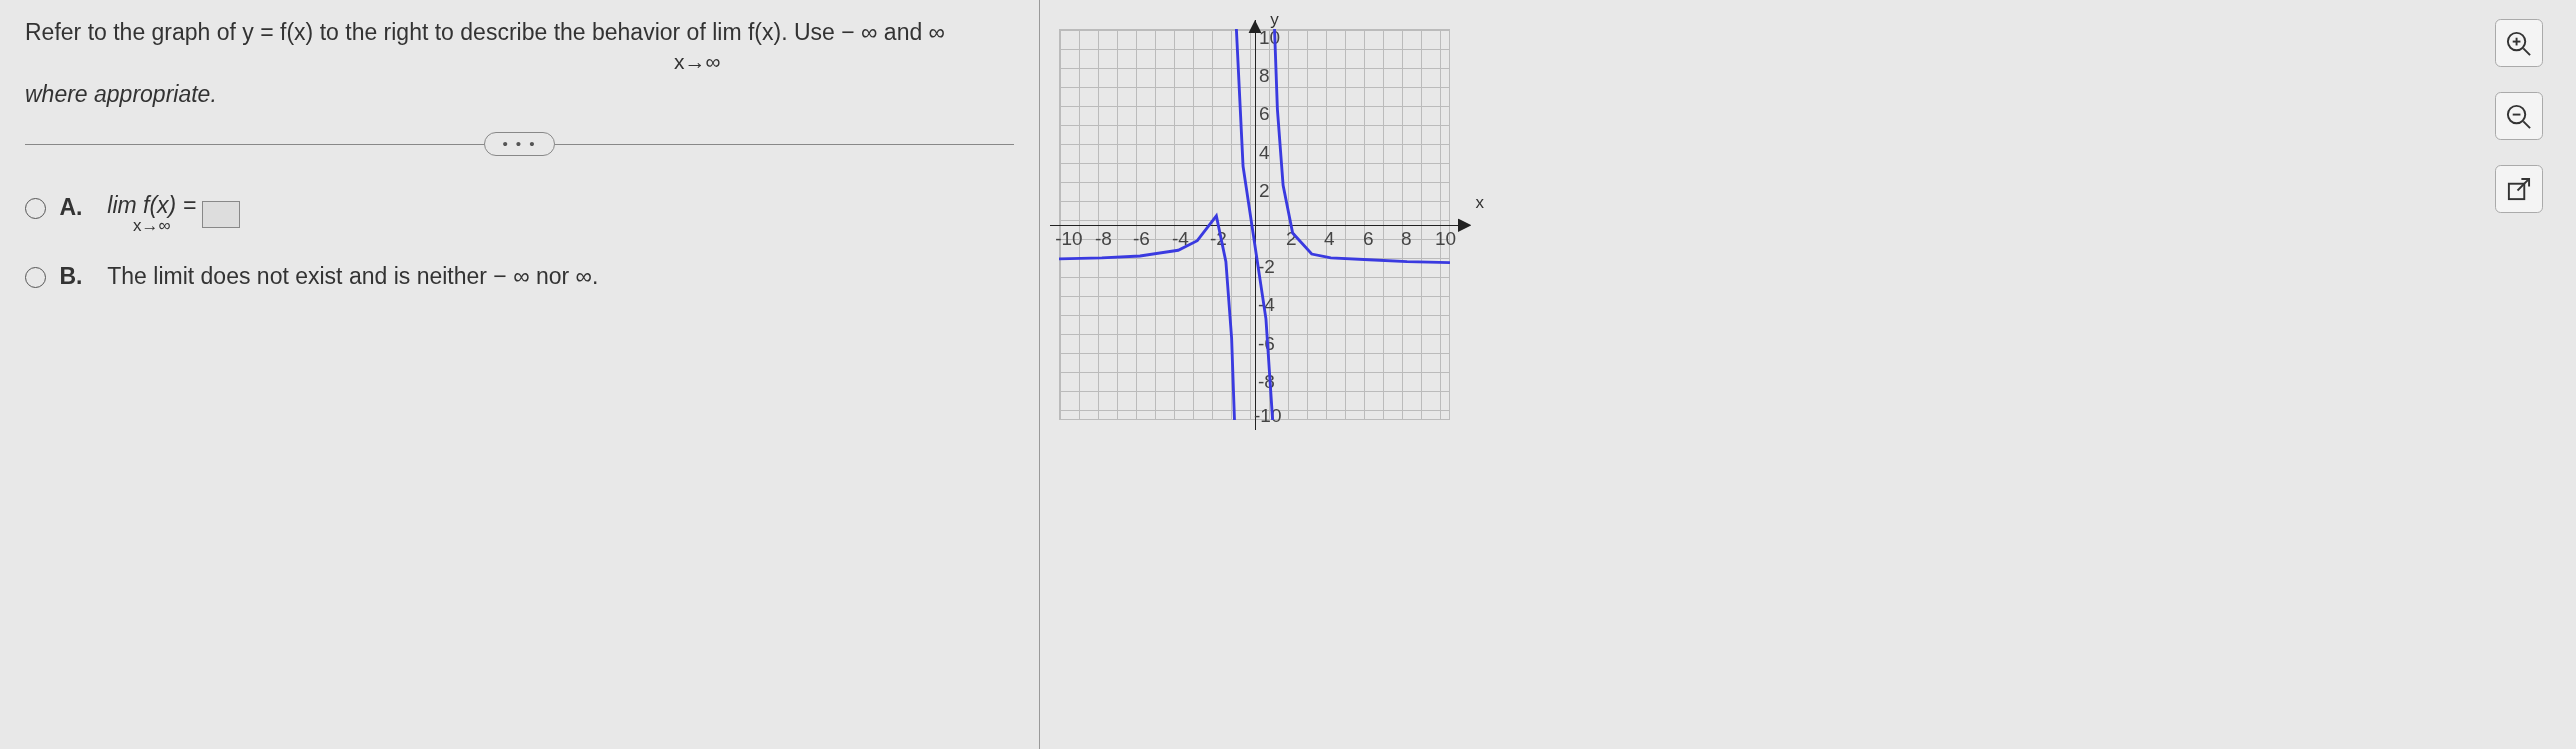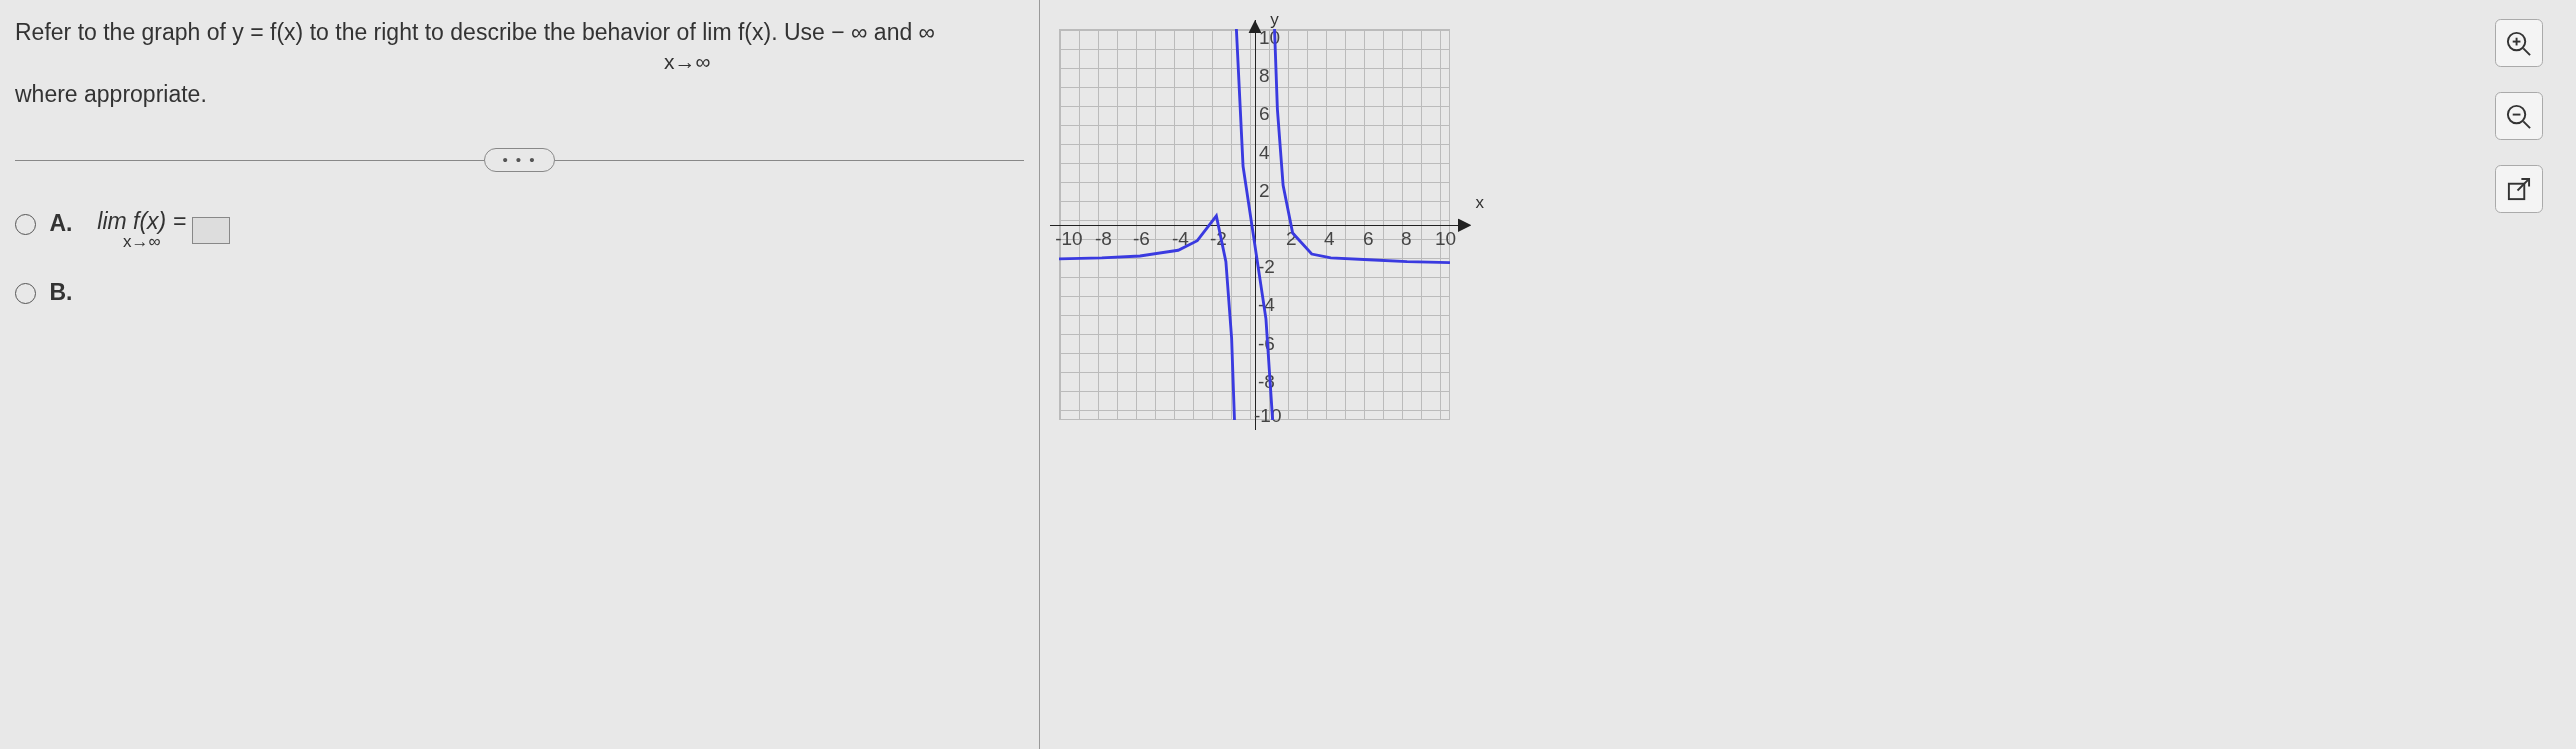--- a/index.html
+++ b/index.html
@@ -10,26 +10,26 @@
       background: #e8e8e8;
       width: 2576px;
       height: 749px;
       position: relative;
     }
     .question-panel {
       position: absolute;
       left: 0; top: 0;
       width: 1040px; height: 100%;
       background: #e8e8e8;
-      padding: 19px 15px;
+      padding: 19px 25px;
       border-right: 1.9px solid #999;
     }
     .prompt-line1 { margin-bottom: 3.8px; }
     .prompt-sub { margin-left: 649px; margin-bottom: 7.6px; font-size: 21px; }
-    .prompt-line2 { margin-bottom: 40px; }
+    .prompt-line2 { margin-bottom: 24px; font-style: italic; }
     .divider-row {
       display: flex; align-items: center; margin-bottom: 38px;
     }
     .divider-line { flex: 1; height: 1px; background: #888; }
     .divider-pill {
       border: 1px solid #888; border-radius: 13.4px;
       padding: 1.9px 17px; font-size: 15.3px; color: #555;
       background: #e8e8e8; letter-spacing: 1.9px;
     }
     .instruction { margin-bottom: 38px; }
@@ -105,20 +105,21 @@
         <span class="limit-top">lim  f(x) =</span>
         <span class="limit-bot">x→∞</span>
       </span>
       <span class="answer-box"></span>
     </div>
   </div>
 
   <div class="choice-row">
     <div class="radio"></div>
     <div class="choice-label">B.</div>
+    <div class="choice-content">The limit does not exist and is neither − ∞ nor ∞.</div>
   </div>
 </div>
 
 <div class="graph-panel">
   <div class="grid-bg"></div>
   <div class="axis-v"></div>
   <div class="axis-h"></div>
   <div class="arrow-up">
     <svg width="13.4" height="13.4" viewBox="0 0 14 14">
         <polygon points="7,0 14,14 0,14" fill="#222"></polygon>

